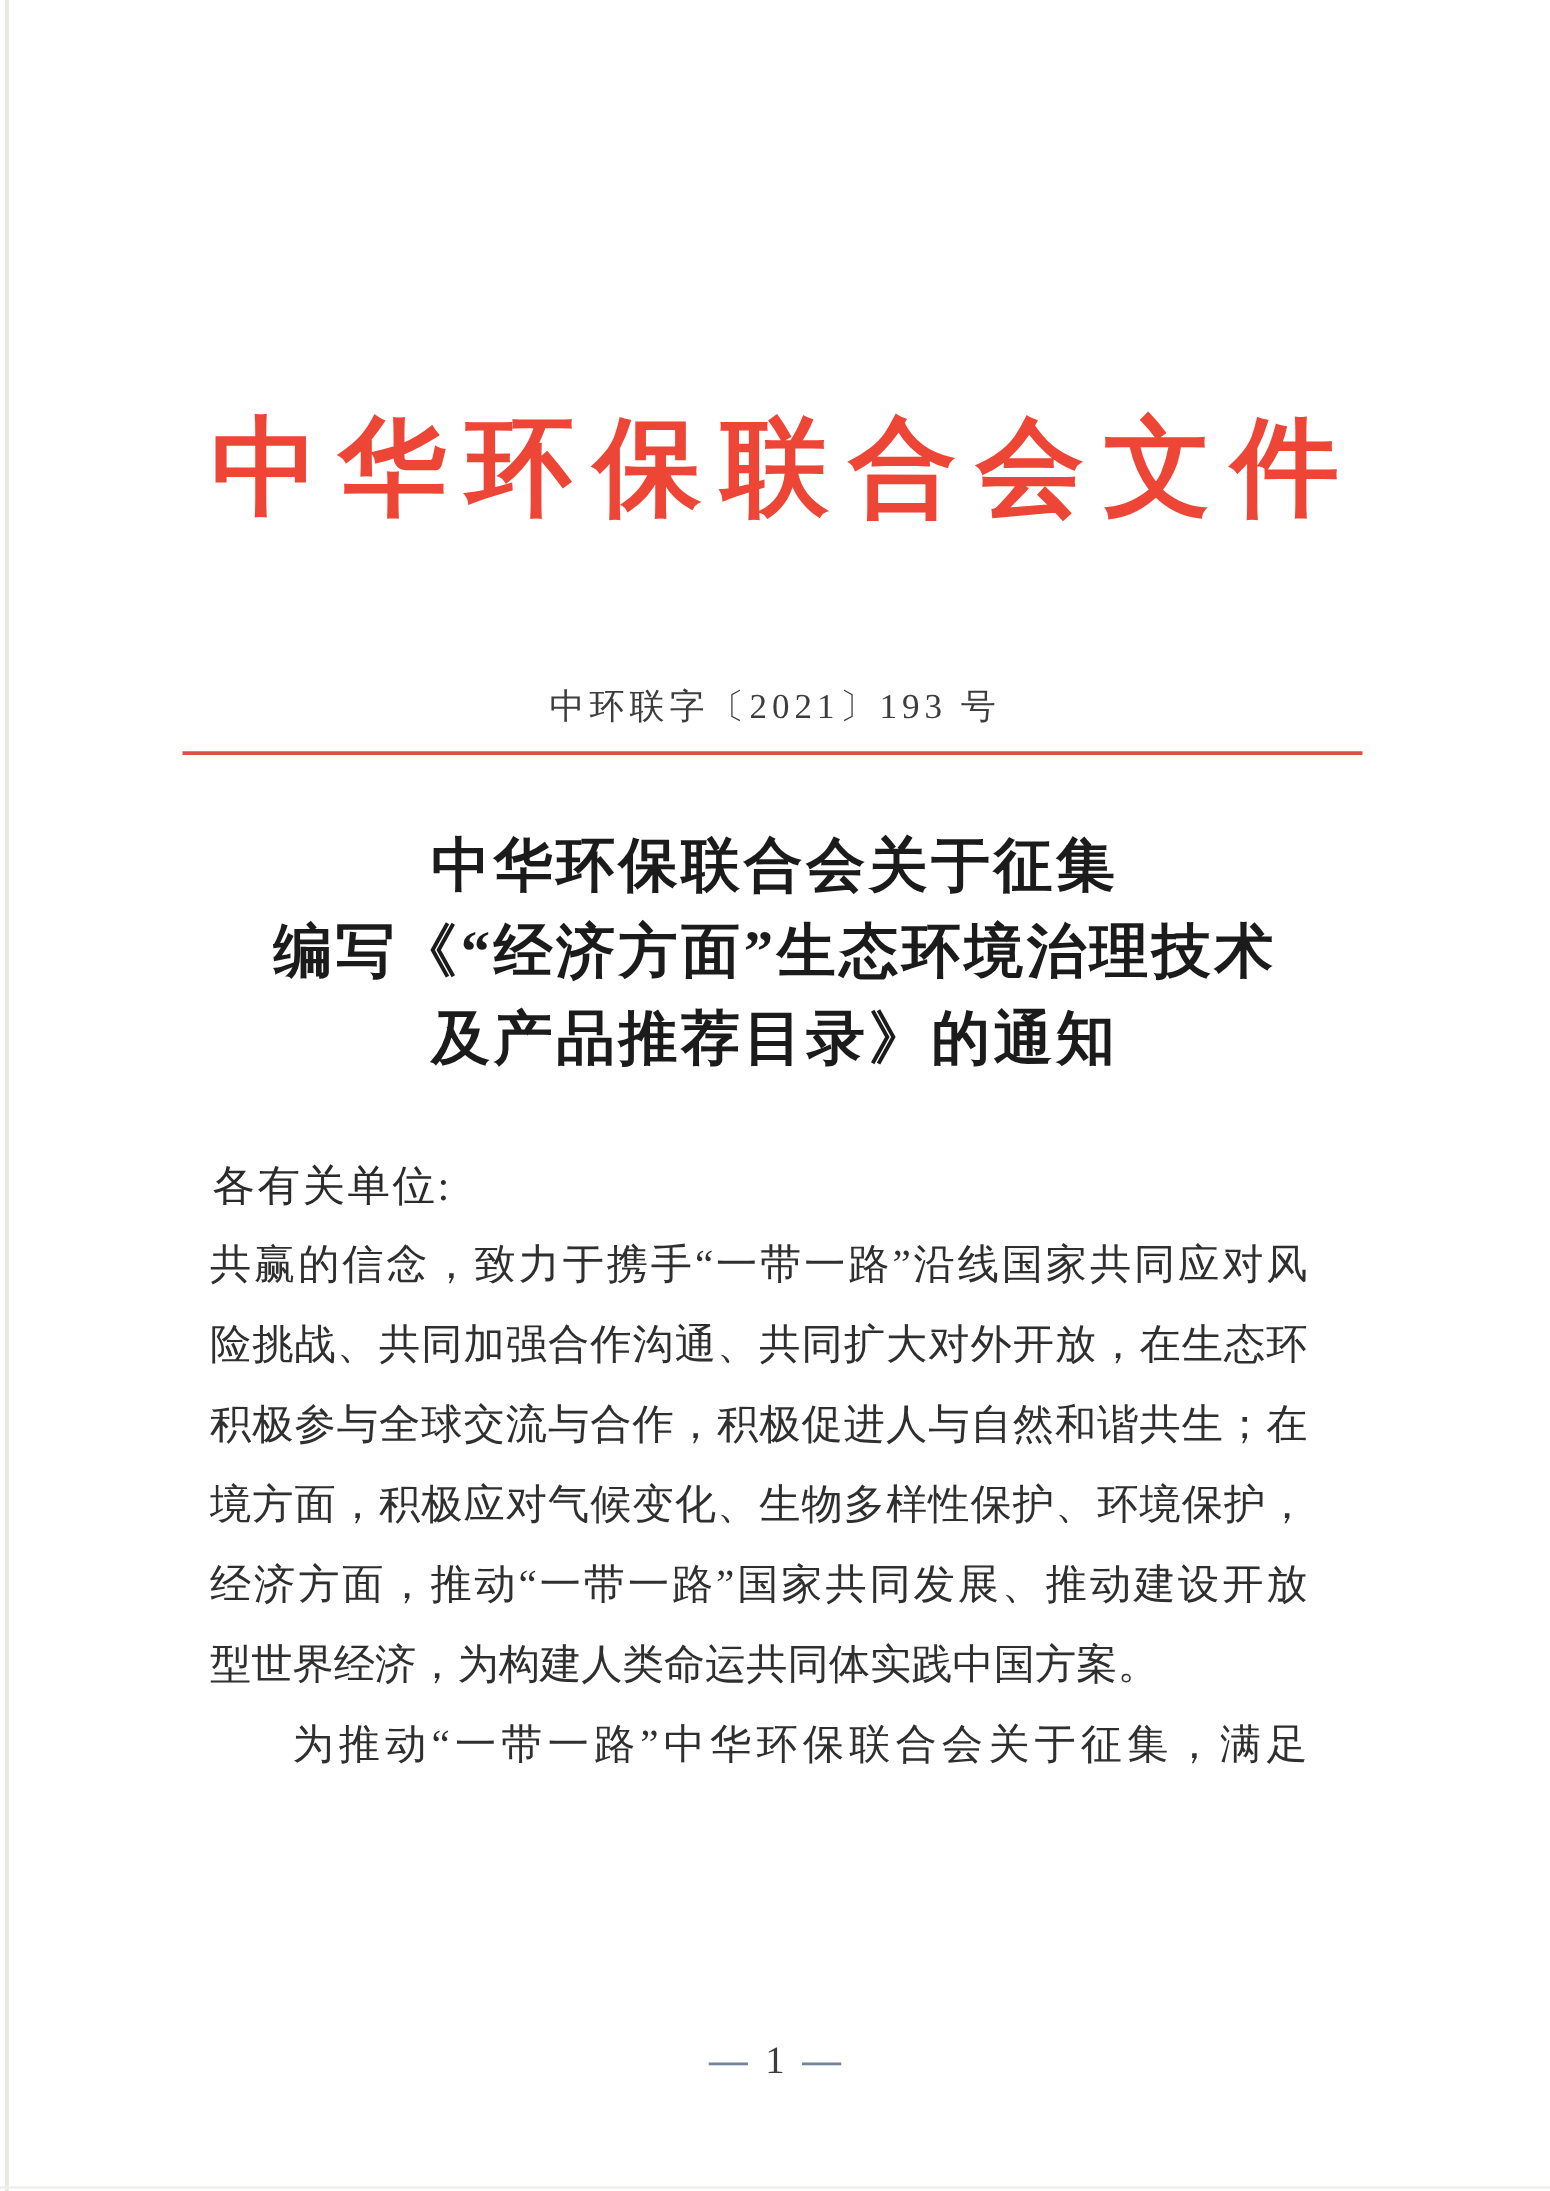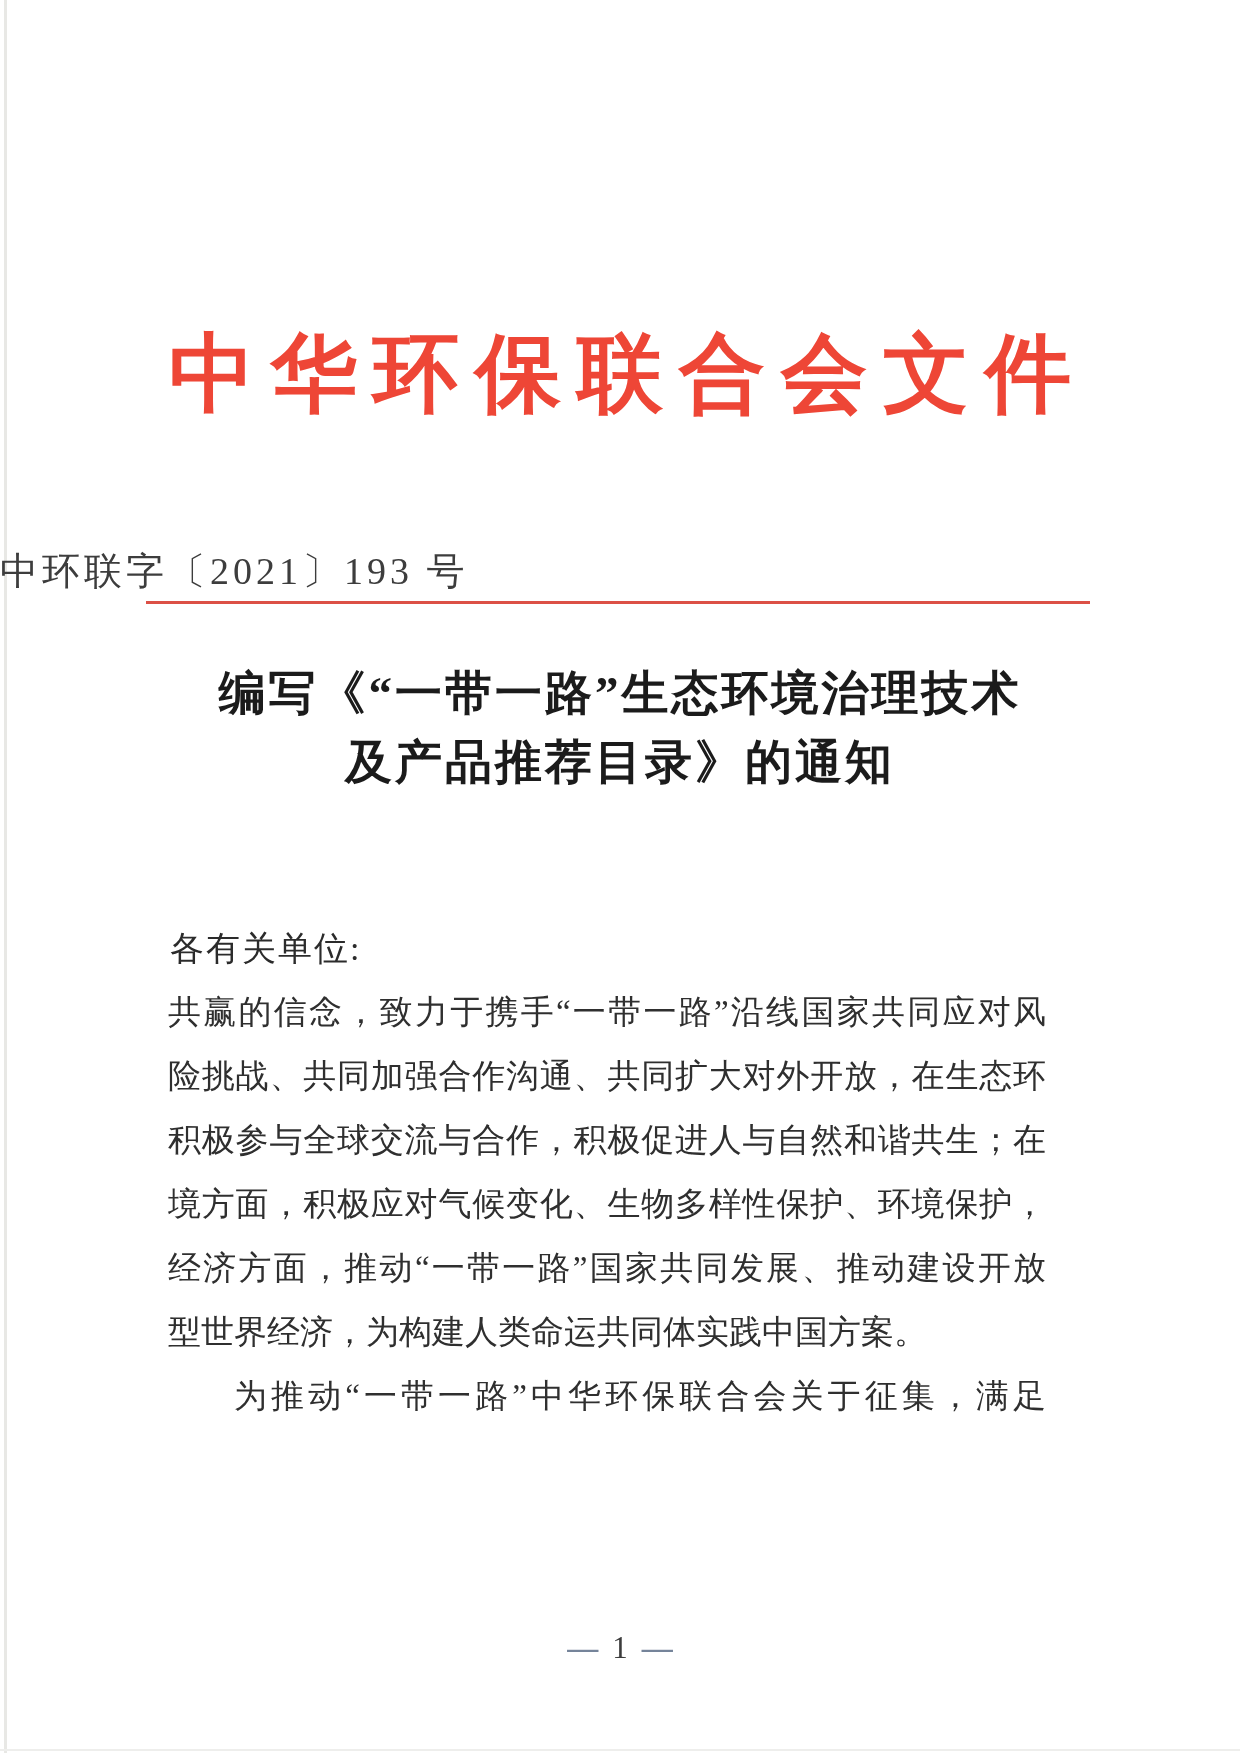--- a/index.html
+++ b/index.html
@@ -40,22 +40,22 @@
     letter-spacing: 16px;
     text-indent: 16px;
     white-space: nowrap;
   }
 
   .doc-number {
     position: absolute;
     top: 546px;
     left: 0;
     width: 100%;
-    text-align: left;
-    font-size: 38px;
+    text-align: center;
+    font-size: 28px;
     color: #3d3d3d;
     letter-spacing: 4px;
   }
 
   .red-rule {
     position: absolute;
     top: 601px;
     left: 146px;
     width: 944px;
     height: 3px;
@@ -125,21 +125,22 @@
 
 <div class="page">
 
   <div class="header-title">中华环保联合会文件</div>
 
   <div class="doc-number">中环联字〔2021〕193 号</div>
 
   <div class="red-rule"></div>
 
   <div class="title-block">
-    <div class="title-line">编写《“一带一路”生态环境治理技术</div>
+    <div class="title-line">中华环保联合会关于征集</div>
+    <div class="title-line">编写《“经济方面”生态环境治理技术</div>
     <div class="title-line">及产品推荐目录》的通知</div>
   </div>
 
   <div class="salutation">各有关单位:</div>
 
   <div class="body-block">
     <div class="bline fill">共赢的信念，致力于携手“一带一路”沿线国家共同应对风</div>
     <div class="bline fill">险挑战、共同加强合作沟通、共同扩大对外开放，在生态环</div>
     <div class="bline fill">积极参与全球交流与合作，积极促进人与自然和谐共生；在</div>
     <div class="bline fill">境方面，积极应对气候变化、生物多样性保护、环境保护，</div>

